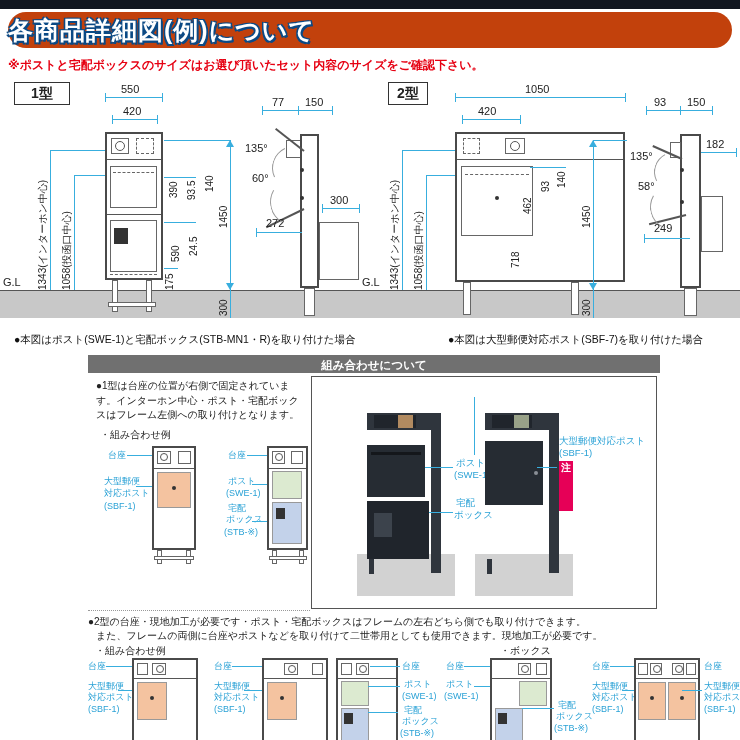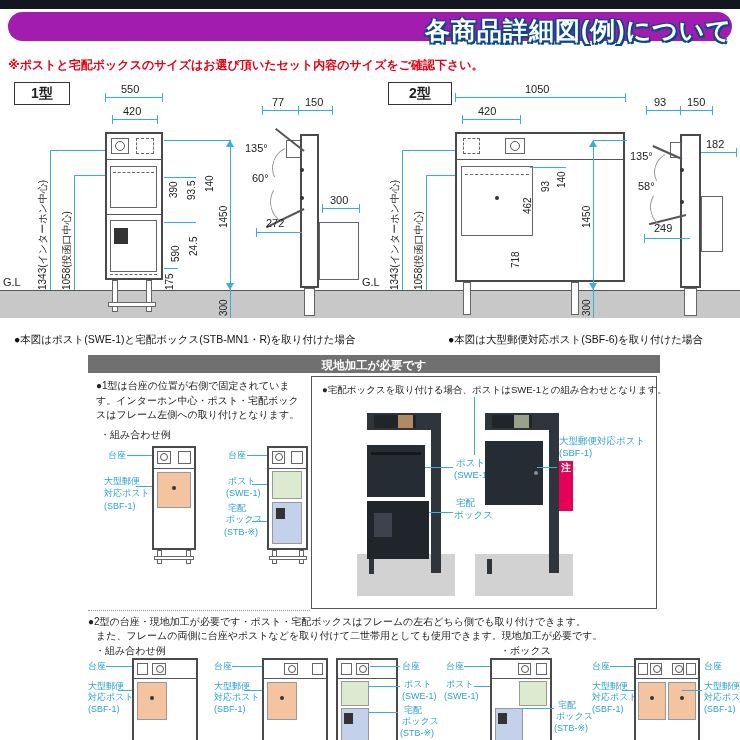--- a/index.html
+++ b/index.html
@@ -39,21 +39,21 @@
   .dark1 { background:#2f353d; position:absolute; }
   .dark2 { background:#262c33; position:absolute; }
   .dark3 { background:#20252c; position:absolute; }
 </style>
 </head>
 <body>
 
 <div id="canvas">
 
   <div class="abs" style="left:0;top:0;width:740px;height:9px;background:#11161f;"></div>
-  <div class="abs" style="left:8px;top:12px;width:724px;height:29px;background:#a21caf;border-radius:18px;text-align:right;">
+  <div class="abs" style="left:8px;top:12px;width:724px;height:36px;background:#c2410c;border-radius:18px;text-align:left;">
     <span style="display:inline-block;margin-top:2px;font-size:25px;font-weight:bold;color:#fff;letter-spacing:1px;
                  text-shadow:1.5px 1.5px 0 #0b4a85,-1.5px 1.5px 0 #0b4a85,1.5px -1.5px 0 #0b4a85,-1.5px -1.5px 0 #0b4a85,2px 2px 0 #0b4a85;">各商品詳細図(例)について</span>
   </div>
   <div class="abs" style="left:8px;top:57px;font-size:12px;font-weight:bold;color:#e60012;white-space:nowrap;">※ポストと宅配ボックスのサイズはお選び頂いたセット内容のサイズをご確認下さい。</div>
 
   <div class="abs" style="left:0;top:290px;width:740px;height:28px;background:#c8c8c8;"></div>
   <div class="hld" style="left:0;top:290px;width:740px;"></div>
   <div class="dimtxt" style="left:3px;top:276px;">G.L</div>
   <div class="dimtxt" style="left:362px;top:276px;">G.L</div>
 
@@ -131,21 +131,21 @@
   <div class="hl" style="left:322px;top:208px;width:37px;"></div>
   <div class="vl" style="left:322px;top:204px;height:9px;"></div>
   <div class="vl" style="left:359px;top:204px;height:9px;"></div>
   <div class="dimtxt" style="left:330px;top:194px;">300</div>
   <div class="hl" style="left:256px;top:232px;width:46px;"></div>
   <div class="vl" style="left:256px;top:228px;height:9px;"></div>
   <div class="dimtxt" style="left:266px;top:217px;">272</div>
 
   <div class="caption" style="left:14px;top:333px;">●本図はポスト(SWE-1)と宅配ボックス(STB-MN1・R)を取り付けた場合</div>
 
-  <div class="badgebox" style="left:388px;top:82px;width:64px;height:23px;">2型</div>
+  <div class="badgebox" style="left:388px;top:82px;width:40px;height:23px;">2型</div>
 
   <div class="hl" style="left:455px;top:97px;width:170px;"></div>
   <div class="vl" style="left:455px;top:93px;height:9px;"></div>
   <div class="vl" style="left:625px;top:93px;height:9px;"></div>
   <div class="dimtxt" style="left:525px;top:83px;">1050</div>
   <div class="hl" style="left:462px;top:119px;width:58px;"></div>
   <div class="vl" style="left:462px;top:115px;height:9px;"></div>
   <div class="vl" style="left:520px;top:115px;height:9px;"></div>
   <div class="dimtxt" style="left:478px;top:105px;">420</div>
 
@@ -200,24 +200,24 @@
   <div class="flap" style="left:648px;top:214px;width:38px;transform:rotate(-14deg);transform-origin:right center;"></div>
   <div class="dot" style="left:680px;top:200px;"></div>
   <div class="arc" style="left:654px;top:152px;width:40px;height:40px;transform:rotate(18deg);"></div>
   <div class="arc" style="left:650px;top:184px;width:46px;height:46px;transform:rotate(-15deg);"></div>
   <div class="dimtxt" style="left:630px;top:150px;">135°</div>
   <div class="dimtxt" style="left:638px;top:180px;">58°</div>
   <div class="hl" style="left:644px;top:238px;width:46px;"></div>
   <div class="vl" style="left:644px;top:234px;height:9px;"></div>
   <div class="dimtxt" style="left:654px;top:222px;">249</div>
 
-  <div class="caption" style="left:448px;top:333px;">●本図は大型郵便対応ポスト(SBF-6)を取り付けた場合</div>
+  <div class="caption" style="left:448px;top:333px;">●本図は大型郵便対応ポスト(SBF-7)を取り付けた場合</div>
 
   <div class="abs" style="left:88px;top:355px;width:572px;height:18px;background:#707070;text-align:center;">
-    <span style="color:#fff;font-size:11.5px;font-weight:bold;line-height:18px;">現地加工が必要です</span>
+    <span style="color:#fff;font-size:11.5px;font-weight:bold;line-height:18px;">組み合わせについて</span>
   </div>
   <div class="abs" style="left:88px;top:610px;width:222px;border-top:1px dotted #999;"></div>
 
   <div class="note" style="left:96px;top:379px;width:212px;">●1型は台座の位置が右側で固定されています。インターホン中心・ポスト・宅配ボックスはフレーム左側への取り付けとなります。</div>
   <div class="note" style="left:100px;top:428px;">・組み合わせ例</div>
 
   <div class="lbl" style="left:108px;top:450px;">台座</div>
   <div class="hl" style="left:127px;top:455px;width:41px;"></div>
   <div class="lbl" style="left:104px;top:476px;">大型郵便</div>
   <div class="lbl" style="left:104px;top:488px;">対応ポスト</div>
@@ -251,21 +251,20 @@
     <div class="hld" style="left:0;top:20px;width:37px;"></div>
     <div class="boxG" style="left:3px;top:23px;width:30px;height:28px;"></div>
     <div class="boxB" style="left:3px;top:54px;width:30px;height:42px;"></div>
     <div class="kp" style="left:7px;top:60px;width:9px;height:11px;"></div>
   </div>
   <div class="cell" style="left:272px;top:550px;width:5px;height:14px;"></div>
   <div class="cell" style="left:299px;top:550px;width:5px;height:14px;"></div>
   <div class="cell" style="left:269px;top:556px;width:38px;height:4px;"></div>
 
   <div class="abs" style="left:311px;top:376px;width:346px;height:233px;border:1.5px solid #555;background:#fff;">
-    <div style="position:absolute;left:10px;top:7px;font-size:9.5px;color:#222;white-space:nowrap;">●宅配ボックスを取り付ける場合、ポストはSWE-1との組み合わせとなります。</div>
     <div class="vl" style="left:162px;top:20px;height:58px;"></div>
 
     <div class="abs" style="left:45px;top:177px;width:98px;height:42px;background:#d2d2d2;"></div>
     <div class="dark1" style="left:119px;top:36px;width:10px;height:160px;"></div>
     <div class="dark1" style="left:55px;top:36px;width:74px;height:17px;"></div>
     <div class="dark3" style="left:62px;top:38px;width:42px;height:13px;"></div>
     <div class="abs" style="left:86px;top:38px;width:15px;height:13px;background:#b18a60;"></div>
     <div class="dark2" style="left:55px;top:68px;width:58px;height:52px;"></div>
     <div class="abs" style="left:59px;top:75px;width:50px;height:3px;background:#14171b;"></div>
     <div class="dark3" style="left:55px;top:124px;width:62px;height:58px;"></div>

